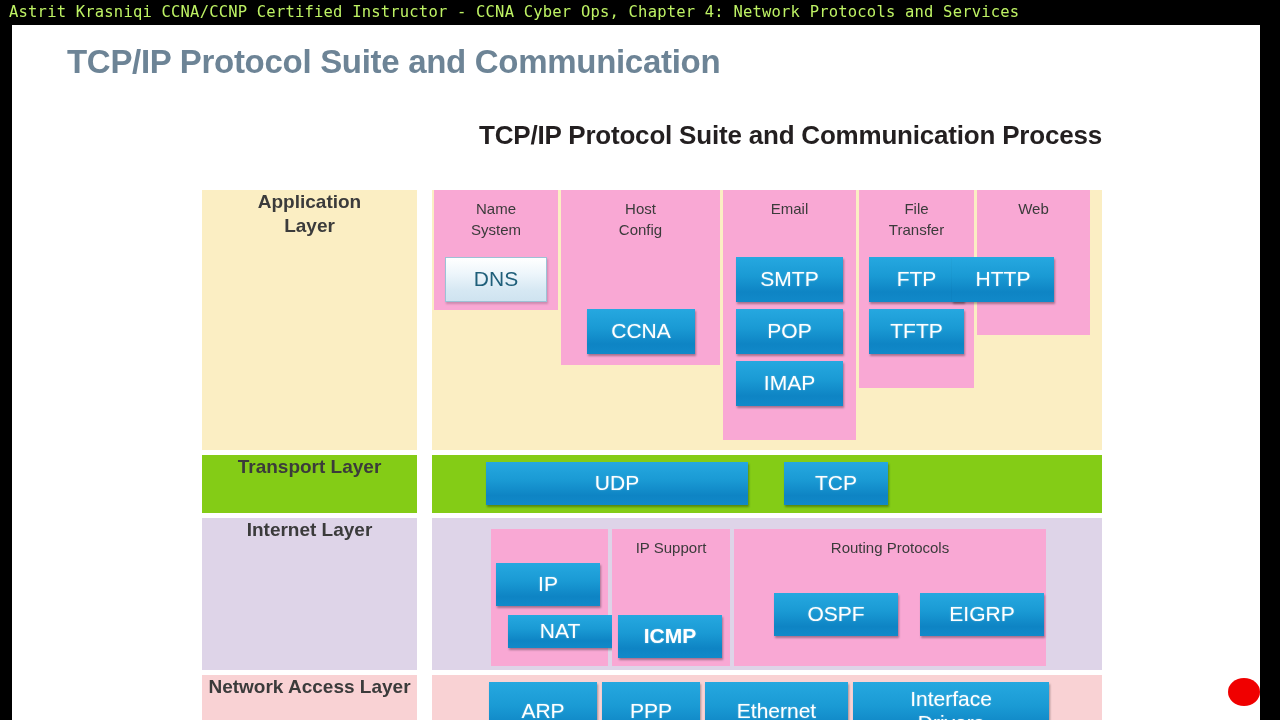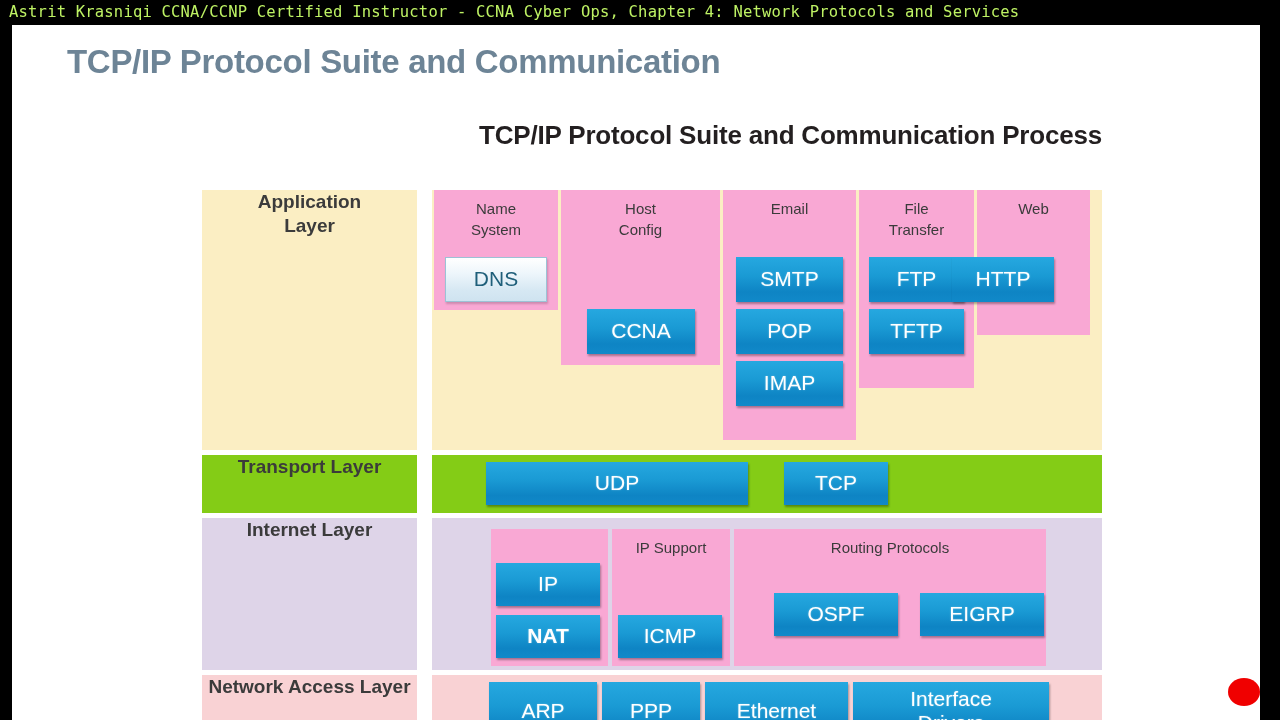--- a/index.html
+++ b/index.html
@@ -247,26 +247,26 @@
       <div class="layer-row" style="top:398px; height:152px;">
 
         <div class="layer-label bg-inet">Internet Layer</div>
 
         <div class="layer-body bg-inet">
 
           <div class="group" style="left:59px; top:11px; width:117px; height:137px;">
             <div class="group-title"></div>
           </div>
           <div class="pbox" style="left:64px; top:45px; width:104px; height:43px;">IP</div>
-          <div class="pbox" style="left:64px; top:97px; width:104px; height:43px;font-weight:bold;">NAT</div>
+          <div class="pbox" style="left:76px; top:97px; width:104px; height:33px;">NAT</div>
 
           <div class="group" style="left:180px; top:11px; width:118px; height:137px;">
             <div class="group-title">IP Support</div>
           </div>
-          <div class="pbox" style="left:186px; top:97px; width:104px; height:43px;">ICMP</div>
+          <div class="pbox" style="left:186px; top:97px; width:104px; height:43px;font-weight:bold;">ICMP</div>
 
           <div class="group" style="left:302px; top:11px; width:312px; height:137px;">
             <div class="group-title">Routing Protocols</div>
           </div>
           <div class="pbox" style="left:488px; top:75px; width:124px; height:43px;">EIGRP</div>
           <div class="pbox" style="left:342px; top:75px; width:124px; height:43px;">OSPF</div>
 
         </div>
       </div>
 

